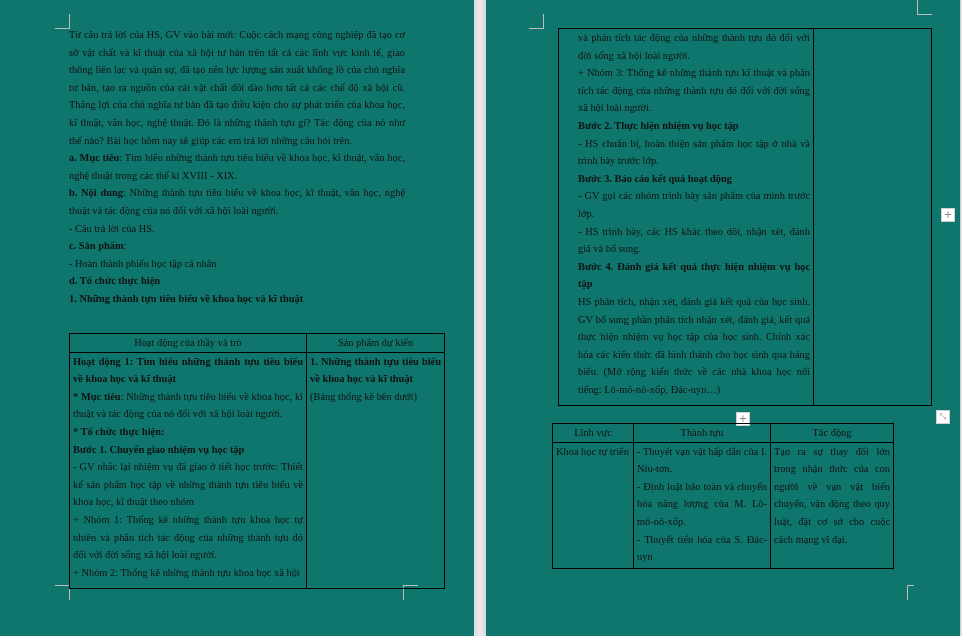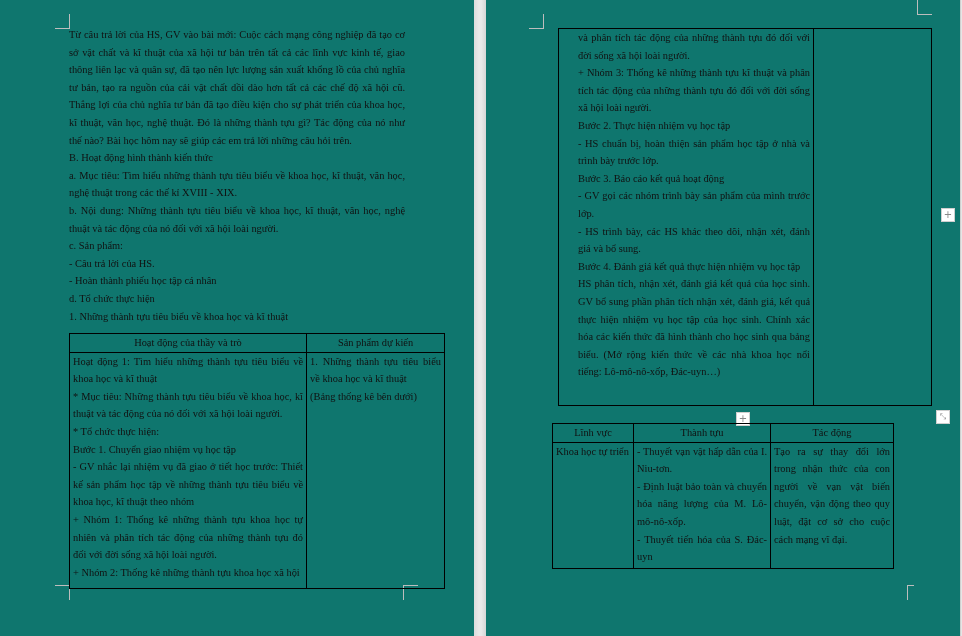--- a/index.html
+++ b/index.html
@@ -21,21 +21,21 @@
     .crop {
       position:absolute; width:14px; height:14px; border-color:#bdbdbd; border-style:solid; border-width:0;
     }
     .crop.tl { border-right-width:1px; border-bottom-width:1px; }
     .crop.bl { border-right-width:1px; border-top-width:1px; }
     .crop.tr { border-left-width:1px; border-bottom-width:1px; }
     .crop.br { border-left-width:1px; border-top-width:1px; }
 
     .txt { position:absolute; font-size:10.4px; line-height:17.6px; text-align:justify; }
     .txt p { margin:0; }
-    .b { font-weight:normal; }
+    .b { font-weight:bold; }
 
     table.doc {
       position:absolute; border-collapse:collapse; font-size:10.4px; line-height:17.6px;
     }
     table.doc td, table.doc th {
       border:1.5px solid #000; vertical-align:top; padding:0 3px; text-align:justify;
     }
     table.doc th { font-weight:normal; text-align:center; padding:0 3px; }
     table.doc td p { margin:0; }
 
@@ -47,25 +47,24 @@
 </head>
 <body>
 
 <div class="page" id="page-left">
   <div class="crop tl" style="left:55px;top:14px;"></div>
   <div class="crop bl" style="left:55px;top:585px;"></div>
   <div class="crop br" style="left:403px;top:585px;"></div>
 
   <div class="txt" style="left:69px;top:26px;width:336px;">
     <p>Từ câu trả lời của HS, GV vào bài mới: Cuộc cách mạng công nghiệp đã tạo cơ sở vật chất và kĩ thuật của xã hội tư bản trên tất cả các lĩnh vực kinh tế, giao thông liên lạc và quân sự, đã tạo nên lực lượng sản xuất khổng lồ của chủ nghĩa tư bản, tạo ra nguồn của cải vật chất dồi dào hơn tất cả các chế độ xã hội cũ. Thắng lợi của chủ nghĩa tư bản đã tạo điều kiện cho sự phát triển của khoa học, kĩ thuật, văn học, nghệ thuật. Đó là những thành tựu gì? Tác động của nó như thế nào? Bài học hôm nay sẽ giúp các em trả lời những câu hỏi trên.</p>
-    <p class="b">B. Hoạt động hình thành kiến thức</p>
     <p><span class="b">a. Mục tiêu</span><span>: Tìm hiểu những thành tựu tiêu biểu về khoa học, kĩ thuật, văn học, nghệ thuật trong các thế kỉ XVIII - XIX.</span></p>
     <p><span class="b">b. Nội dung</span><span>: Những thành tựu tiêu biểu về khoa học, kĩ thuật, văn học, nghệ thuật và tác động của nó đối với xã hội loài người.</span></p>
+    <p>- Câu trả lời của HS.</p>
     <p><span class="b">c. Sản phẩm</span><span>:</span></p>
-    <p>- Câu trả lời của HS.</p>
     <p>- Hoàn thành phiếu học tập cá nhân</p>
     <p class="b">d. Tổ chức thực hiện</p>
     <p class="b">1. Những thành tựu tiêu biểu về khoa học và kĩ thuật</p>
   </div>
 
   <table class="doc" style="left:69px;top:333px;width:376px;">
     <tbody>
         <tr style="height:17px;">
       <th style="width:230px;">Hoạt động của thầy và trò</th>
       <th>Sản phẩm dự kiến</th>

